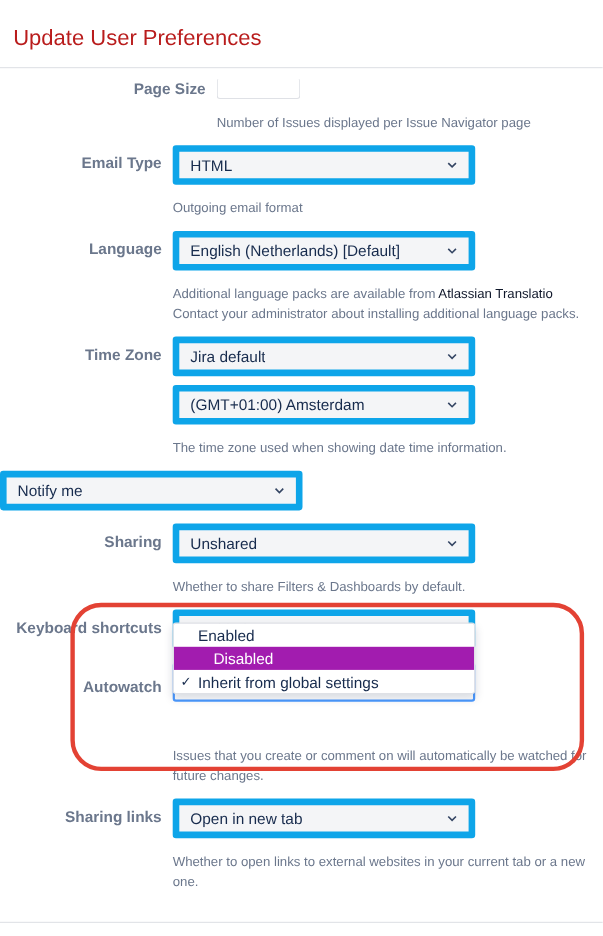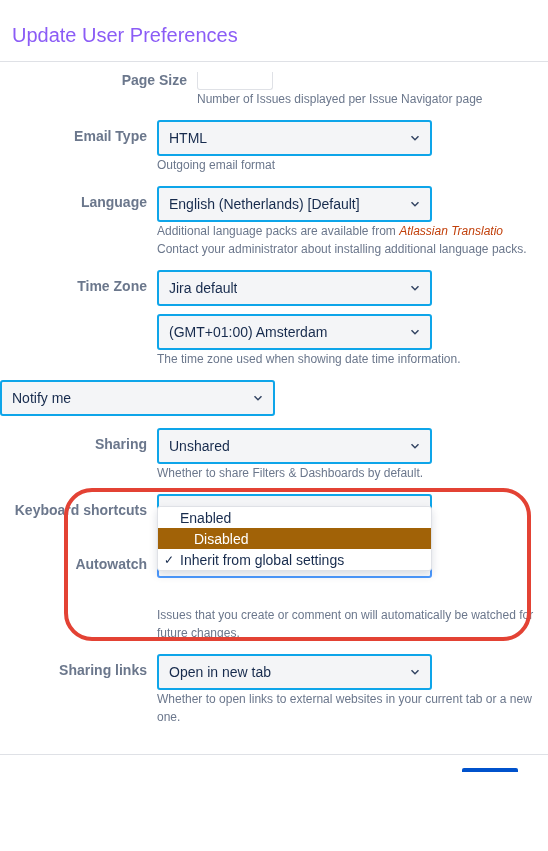--- a/index.html
+++ b/index.html
@@ -1,32 +1,32 @@
 <!DOCTYPE html>
 <html><head>
   <meta charset="utf-8">
   <style>
     * { box-sizing: border-box; margin: 0; padding: 0; }
     body { font-family: -apple-system, BlinkMacSystemFont, "Segoe UI", Helvetica, Arial, sans-serif; font-size: 14px; color: #172b4d; background: #fff; width: 548px; }
     .header { padding: 24px 0 14px 12px; border-bottom: 1px solid #dfe1e6; }
-    .header h1 { font-size: 20px; font-weight: 500; color: #8b5cf6; }
+    .header h1 { font-size: 20px; font-weight: 500; color: #b91c1c; }
     .form { padding-top: 10px; }
     .row { display: flex; align-items: flex-start; padding: 6px 0; }
     .label-col { width: 157px; flex-shrink: 0; text-align: right; padding-right: 10px; padding-top: 8px; font-size: 14px; color: #6b778c; font-weight: 600; }
     .field-col { flex: 1; min-width: 0; padding-right: 6px; }
-    .select { display: flex; align-items: center; justify-content: space-between; background: #f4f5f7; border: 2px solid #0ea5e9; border-radius: 3px; height: 36px; padding: 0 8px 0 10px; cursor: pointer; width: 275px; overflow: hidden; }
+    .select { display: flex; align-items: center; justify-content: space-between; background: #f4f5f7; border: 6px solid #0ea5e9; border-radius: 3px; height: 36px; padding: 0 8px 0 10px; cursor: pointer; width: 275px; overflow: hidden; }
     .select-text { color: #172b4d; white-space: nowrap; overflow: hidden; text-overflow: ellipsis; }
     .select-open { background: #fff; border: 2px solid #4c9aff; }
     .chev { flex-shrink: 0; }
     .chev svg { display: block; }
-    .hint { font-size: 12px; color: #6b778c; margin-top: 0; line-height: 1.5; max-width: 380px; }
-    .hint a { color: #c2410c; text-decoration: none; font-style: italic; }
+    .hint { font-size: 12px; color: #6b778c; margin-top: 12px; line-height: 1.5; max-width: 380px; }
+    .hint a { color: #0f172a; text-decoration: none; }
     .dropdown { position: absolute; width: 275px; background: #fff; border: 1px solid #dfe1e6; border-radius: 3px; box-shadow: 0 4px 8px rgba(9,30,66,0.15); overflow: hidden; z-index: 5; }
     .dropdown-item { display: flex; align-items: center; height: 21px; padding: 0 8px 0 6px; font-size: 14px; cursor: pointer; }
-    .dropdown-item.highlight { background: #a16207; color: #fff; padding-left: 20px; }
+    .dropdown-item.highlight { background: #a21caf; color: #fff; padding-left: 20px; }
     .dropdown-item .check { width: 16px; flex-shrink: 0; font-size: 12px; }
     .highlight-ring { position: absolute; border: 4px solid #e34234; border-radius: 28px; pointer-events: none; z-index: 3; }
     .footer { border-top: 1px solid #dfe1e6; margin-top: 22px; height: 18px; display: flex; justify-content: flex-end; align-items: flex-end; padding-right: 30px; }
     .footer-btn-stub { width: 56px; height: 4px; background: #0052cc; border-radius: 2px 2px 0 0; }
     .input-stub { width: 76px; height: 18px; background: #fff; border: 1px solid #dfe1e6; border-radius: 0 0 3px 3px; border-top: none; }
     .sel-wrap { position: relative; }
   </style>
 </head>
 <body>
 

